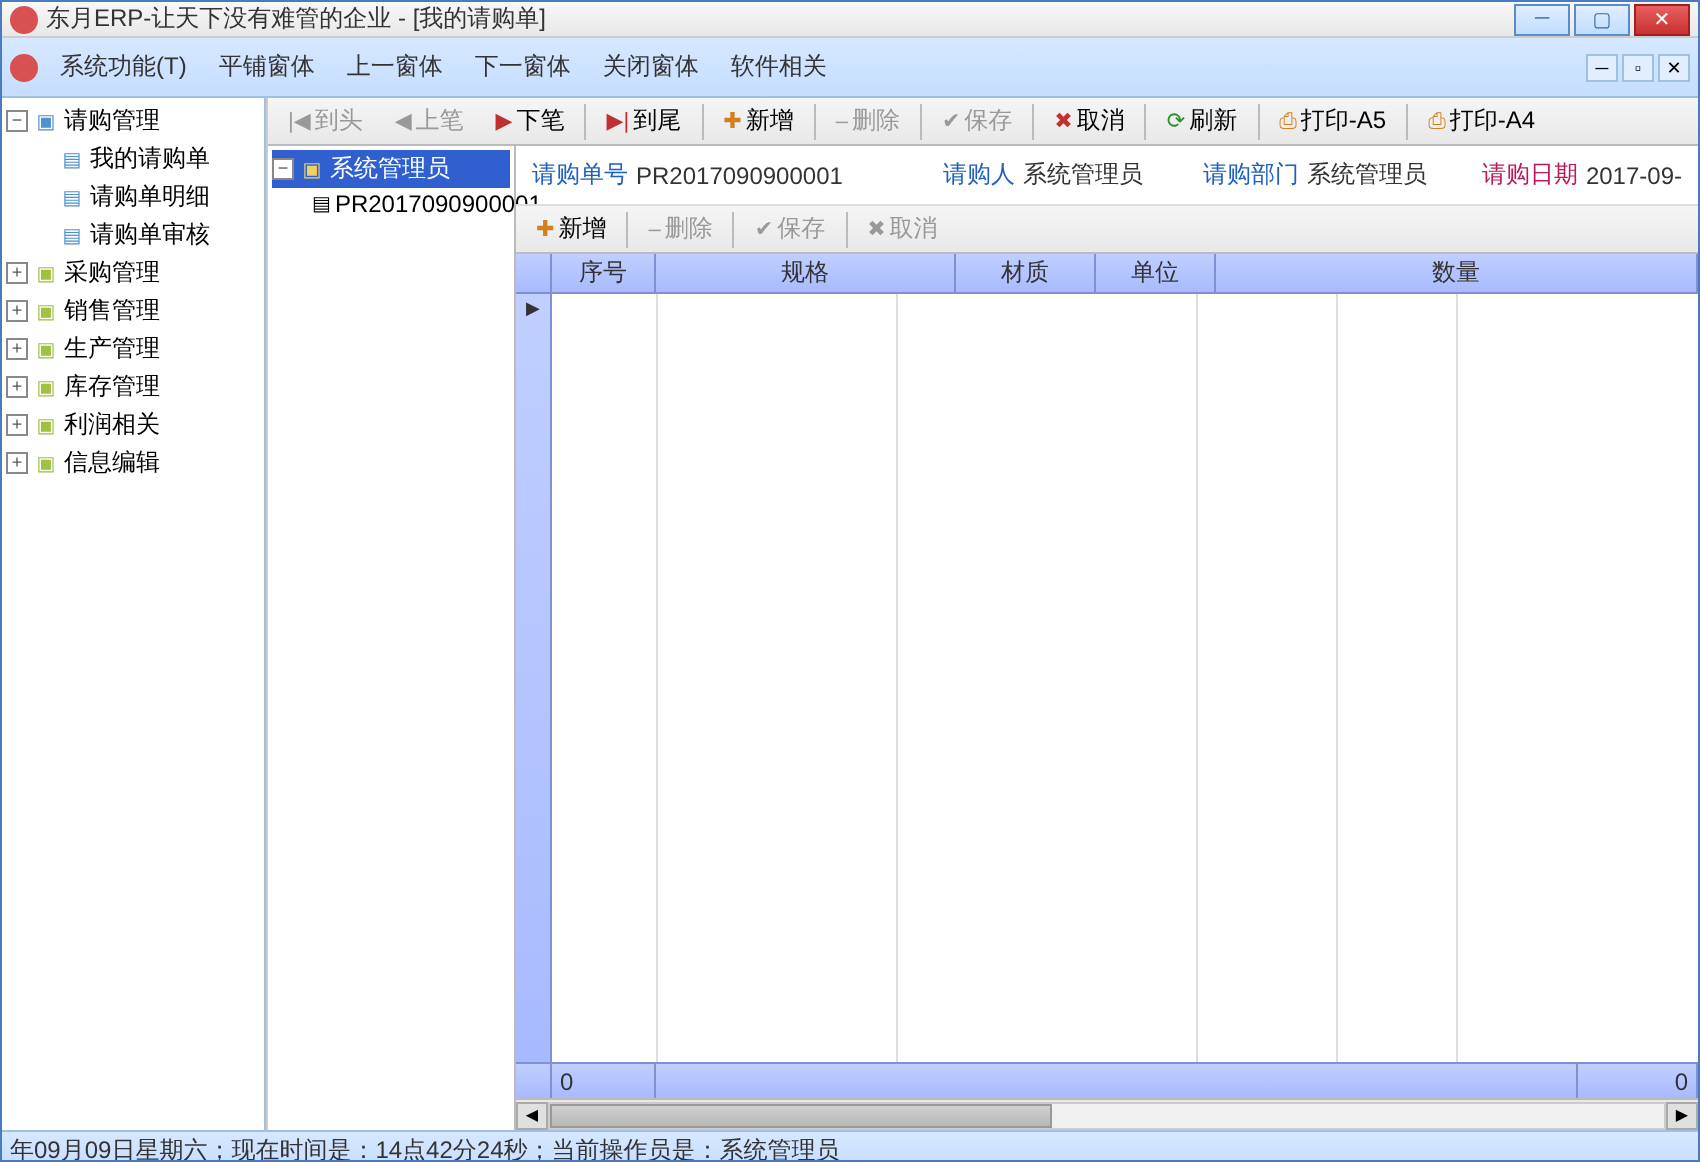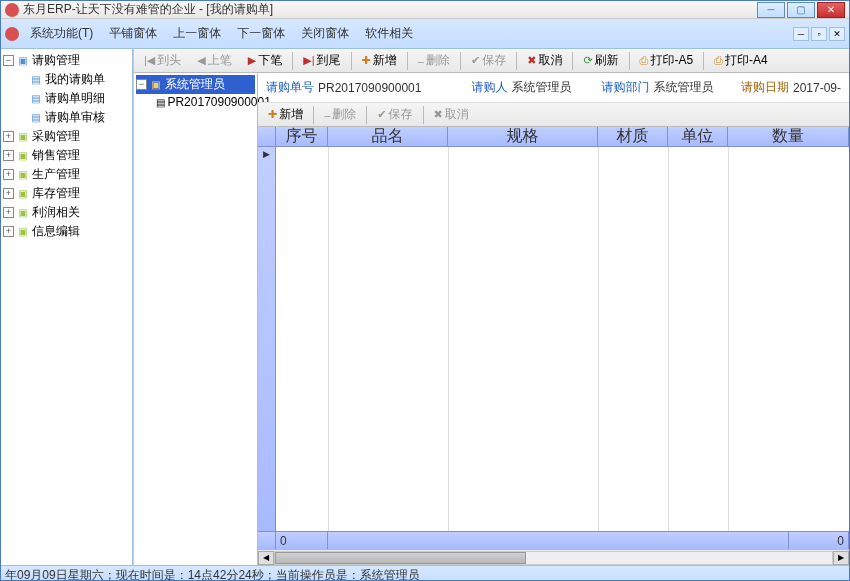--- a/index.html
+++ b/index.html
@@ -32,21 +32,21 @@
 .doc-tree{width:124px;border-right:1px solid #bbb;background:#fff;padding:2px}
 .doc-node{display:flex;align-items:center;padding:1px 0;cursor:pointer;white-space:nowrap;font-size:11px}
 .doc-node.selected{background:#3060d0;color:#fff}
 .form-area{flex:1;display:flex;flex-direction:column}
 .form-row{height:30px;display:flex;align-items:center;padding:4px 8px;gap:4px;border-bottom:1px solid #ddd}
 .form-label{color:#2060c0;cursor:pointer}
 .form-val{color:#333;margin-right:12px}
 .toolbar2{height:24px;background:linear-gradient(#f5f5f5,#e8e8e8);border-bottom:1px solid #bbb;display:flex;align-items:center;padding:0 2px}
 .grid{flex:1;display:flex;flex-direction:column;overflow:hidden}
 .grid-head{height:20px;background:linear-gradient(#c0cfff,#a8baff);display:flex;border-bottom:1px solid #8090d0}
-.grid-head .gh{border-right:1px solid #8090d0;display:flex;align-items:center;justify-content:center;color:#333;font-size:16px}
+.grid-head .gh{border-right:1px solid #8090d0;display:flex;align-items:center;justify-content:center;color:#333;font-size:12px}
 .grid-body{flex:1;background:#fff;position:relative;display:flex}
 .grid-marker{width:18px;background:linear-gradient(#c0cfff,#a8baff);border-right:1px solid #8090d0;display:flex;align-items:flex-start;justify-content:center;padding-top:2px;color:#333;font-size:9px}
 .grid-cells{flex:1;position:relative}
 .grid-vline{position:absolute;top:0;bottom:0;width:1px;background:#ddd}
 .grid-foot{height:18px;background:linear-gradient(#c0cfff,#a8baff);display:flex;border-top:1px solid #8090d0;font-size:11px;color:#333}
 .grid-foot .gf{border-right:1px solid #8090d0;display:flex;align-items:center;padding:0 4px}
 .hscroll{height:16px;background:#e8e8e8;border-top:1px solid #bbb;display:flex;align-items:center}
 .hscroll-track{flex:1;height:14px;background:#f0f0f0;border:1px solid #ccc;position:relative}
 .hscroll-thumb{position:absolute;left:0;top:0;height:100%;width:45%;background:linear-gradient(#d0d0d0,#b8b8b8);border:1px solid #999}
 .hscroll-btn{width:16px;height:14px;background:#e0e0e0;border:1px solid #aaa;display:flex;align-items:center;justify-content:center;font-size:8px;cursor:pointer}
@@ -207,21 +207,21 @@
     <div class="form-row">
      <span class="form-label">请购单号</span>
      <span class="form-val">PR2017090900001</span>
      <span style="flex:0 0 30px"></span>
      <span class="form-label">请购人</span>
      <span class="form-val">系统管理员</span>
      <span style="flex:0 0 10px"></span>
      <span class="form-label">请购部门</span>
      <span class="form-val">系统管理员</span>
      <span style="flex:1"></span>
-     <span class="form-label" style="color:#a16207">请购日期</span>
+     <span class="form-label" style="color:#be185d">请购日期</span>
      <span class="form-val" style="margin-right:0">2017-09-</span>
     </div>
 
     <div class="toolbar2">
      <div class="tbtn">
               <span class="tbtn-icon orange">✚</span>
               <span>新增</span>
             </div>
             <div class="tsep"></div>
      <div class="tbtn disabled">
@@ -237,21 +237,20 @@
      <div class="tbtn disabled">
               <span class="tbtn-icon">✖</span>
               <span>取消</span>
             </div>
     </div>
 
     <div class="grid">
      <div class="grid-head">
       <div class="gh" style="width:18px"></div>
       <div class="gh" style="width:52px">序号</div>
-      <div class="gh" style="width:120px">品名</div>
       <div class="gh" style="width:150px">规格</div>
       <div class="gh" style="width:70px">材质</div>
       <div class="gh" style="width:60px">单位</div>
       <div class="gh" style="flex:1">数量</div>
      </div>
      <div class="grid-body">
       <div class="grid-marker">▶</div>
       <div class="grid-cells">
        <div class="grid-vline" style="left:52px"></div>
        <div class="grid-vline" style="left:172px"></div>

